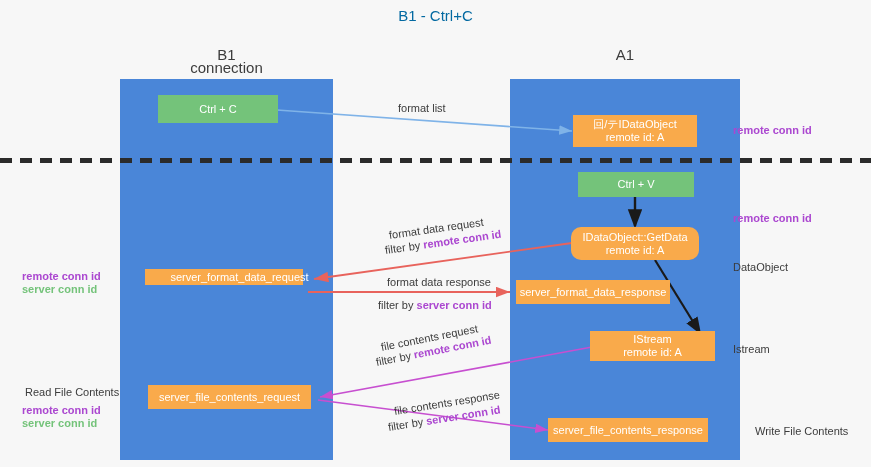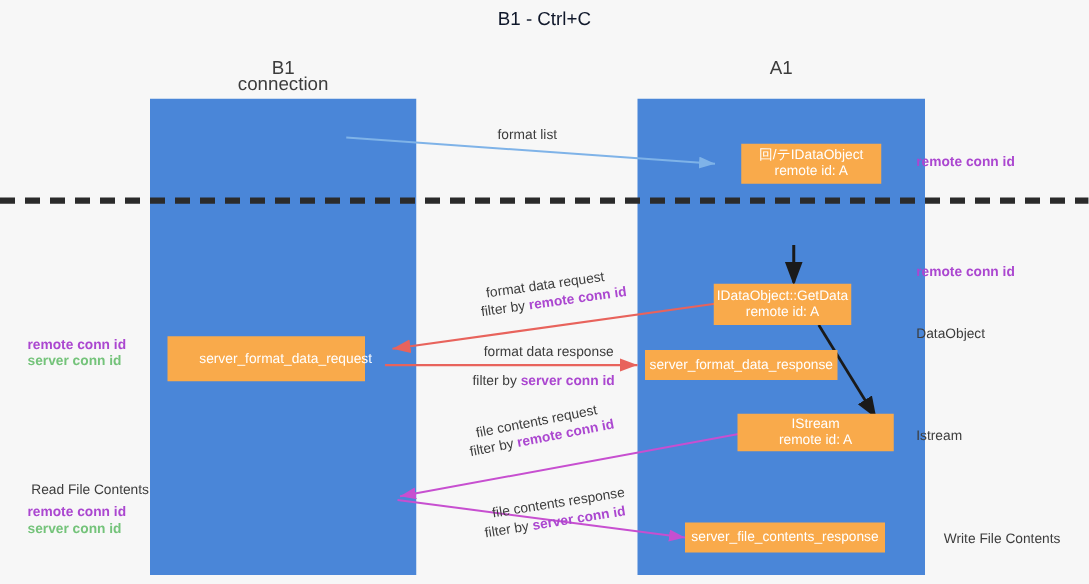--- a/index.html
+++ b/index.html
@@ -8,21 +8,21 @@
   .lane{position:absolute;background:#4a86d8;}
   .col-head{position:absolute;text-align:center;color:#3c3c3c;font-size:15px;line-height:13px;}
   .box{position:absolute;box-sizing:border-box;display:flex;flex-direction:column;
        align-items:center;justify-content:center;color:#ffffff;font-size:11px;
        line-height:13px;text-align:center;padding:2px 4px;}
   .green{background:#74c37a;}
   .orange{background:#f9aa4b;}
   .lbl{position:absolute;color:#3c3c3c;font-size:11px;line-height:14px;white-space:nowrap;}
   .purple{color:#ab47d0;font-weight:bold;}
   .greenTxt{color:#74c37a;font-weight:bold;}
-  .title{position:absolute;left:0;right:0;top:6px;text-align:center;color:#0f172a;
+  .title{position:absolute;left:0;right:0;top:6px;text-align:center;color:#0369a1;
          font-size:15px;line-height:19px;}
   .divider{position:absolute;left:0;top:158px;width:871px;height:5px;
            background:repeating-linear-gradient(90deg,#2b2b2b 0 12px,transparent 12px 20px);}
   svg.overlay{position:absolute;left:0;top:0;width:871px;height:467px;pointer-events:none;}
   .rot1{transform:rotate(-8deg);transform-origin:left center;}
   .rot2{transform:rotate(-11deg);transform-origin:left center;}
   .rot3{transform:rotate(-9deg);transform-origin:left center;}
 </style>
 </head>
 <body>
@@ -70,45 +70,54 @@
 
     <line x1="308" y1="292" x2="510" y2="292" stroke="#e8635c" stroke-width="1.8" marker-end="url(#mred)"></line>
 
     <line x1="592" y1="347" x2="320" y2="397" stroke="#c74fd0" stroke-width="1.6" marker-end="url(#mmag)"></line>
 
     <line x1="318" y1="400" x2="548" y2="430" stroke="#c74fd0" stroke-width="1.6" marker-end="url(#mmag)"></line>
   </svg>
 
   <div class="divider"></div>
 
+  <div class="box green" style="left:158px;top:95px;width:120px;height:28px;">
+    <span>Ctrl + C</span>
+  </div>
 
-  <div class="box orange" style="left:573px;top:115px;width:112px;height:32px;margin-left:20px;">
+  <div class="box orange" style="left:573px;top:115px;width:124px;height:32px;">
     <span>回/テIDataObject</span>
     <span>remote id: A</span>
   </div>
 
+  <div class="box green" style="left:578px;top:172px;width:116px;height:25px;">
+    <span>Ctrl + V</span>
+  </div>
 
-  <div class="box orange" style="left:571px;top:227px;width:110px;height:33px;">
+  <div class="box orange" style="left:571px;top:227px;width:128px;height:33px;border-radius:10px;">
     <span>IDataObject::GetData</span>
     <span>remote id: A</span>
   </div>
 
-  <div class="box orange" style="left:134px;top:269px;width:158px;height:36px;padding-left:35px;">
+  <div class="box orange" style="left:145px;top:269px;width:158px;height:16px;padding-left:35px;">
     <span>server_format_data_request</span>
   </div>
 
   <div class="box orange" style="left:516px;top:280px;width:154px;height:24px;">
     <span>server_format_data_response</span>
   </div>
 
   <div class="box orange" style="left:590px;top:331px;width:125px;height:30px;">
     <span>IStream</span>
     <span>remote id: A</span>
   </div>
 
+  <div class="box orange" style="left:148px;top:385px;width:163px;height:24px;">
+    <span>server_file_contents_request</span>
+  </div>
 
   <div class="box orange" style="left:548px;top:418px;width:160px;height:24px;">
     <span>server_file_contents_response</span>
   </div>
 
   <div class="lbl" style="left:398px;top:101px;">
     <span>format list</span>
   </div>
 
   <div class="lbl rot1" style="left:389px;top:228px;">

